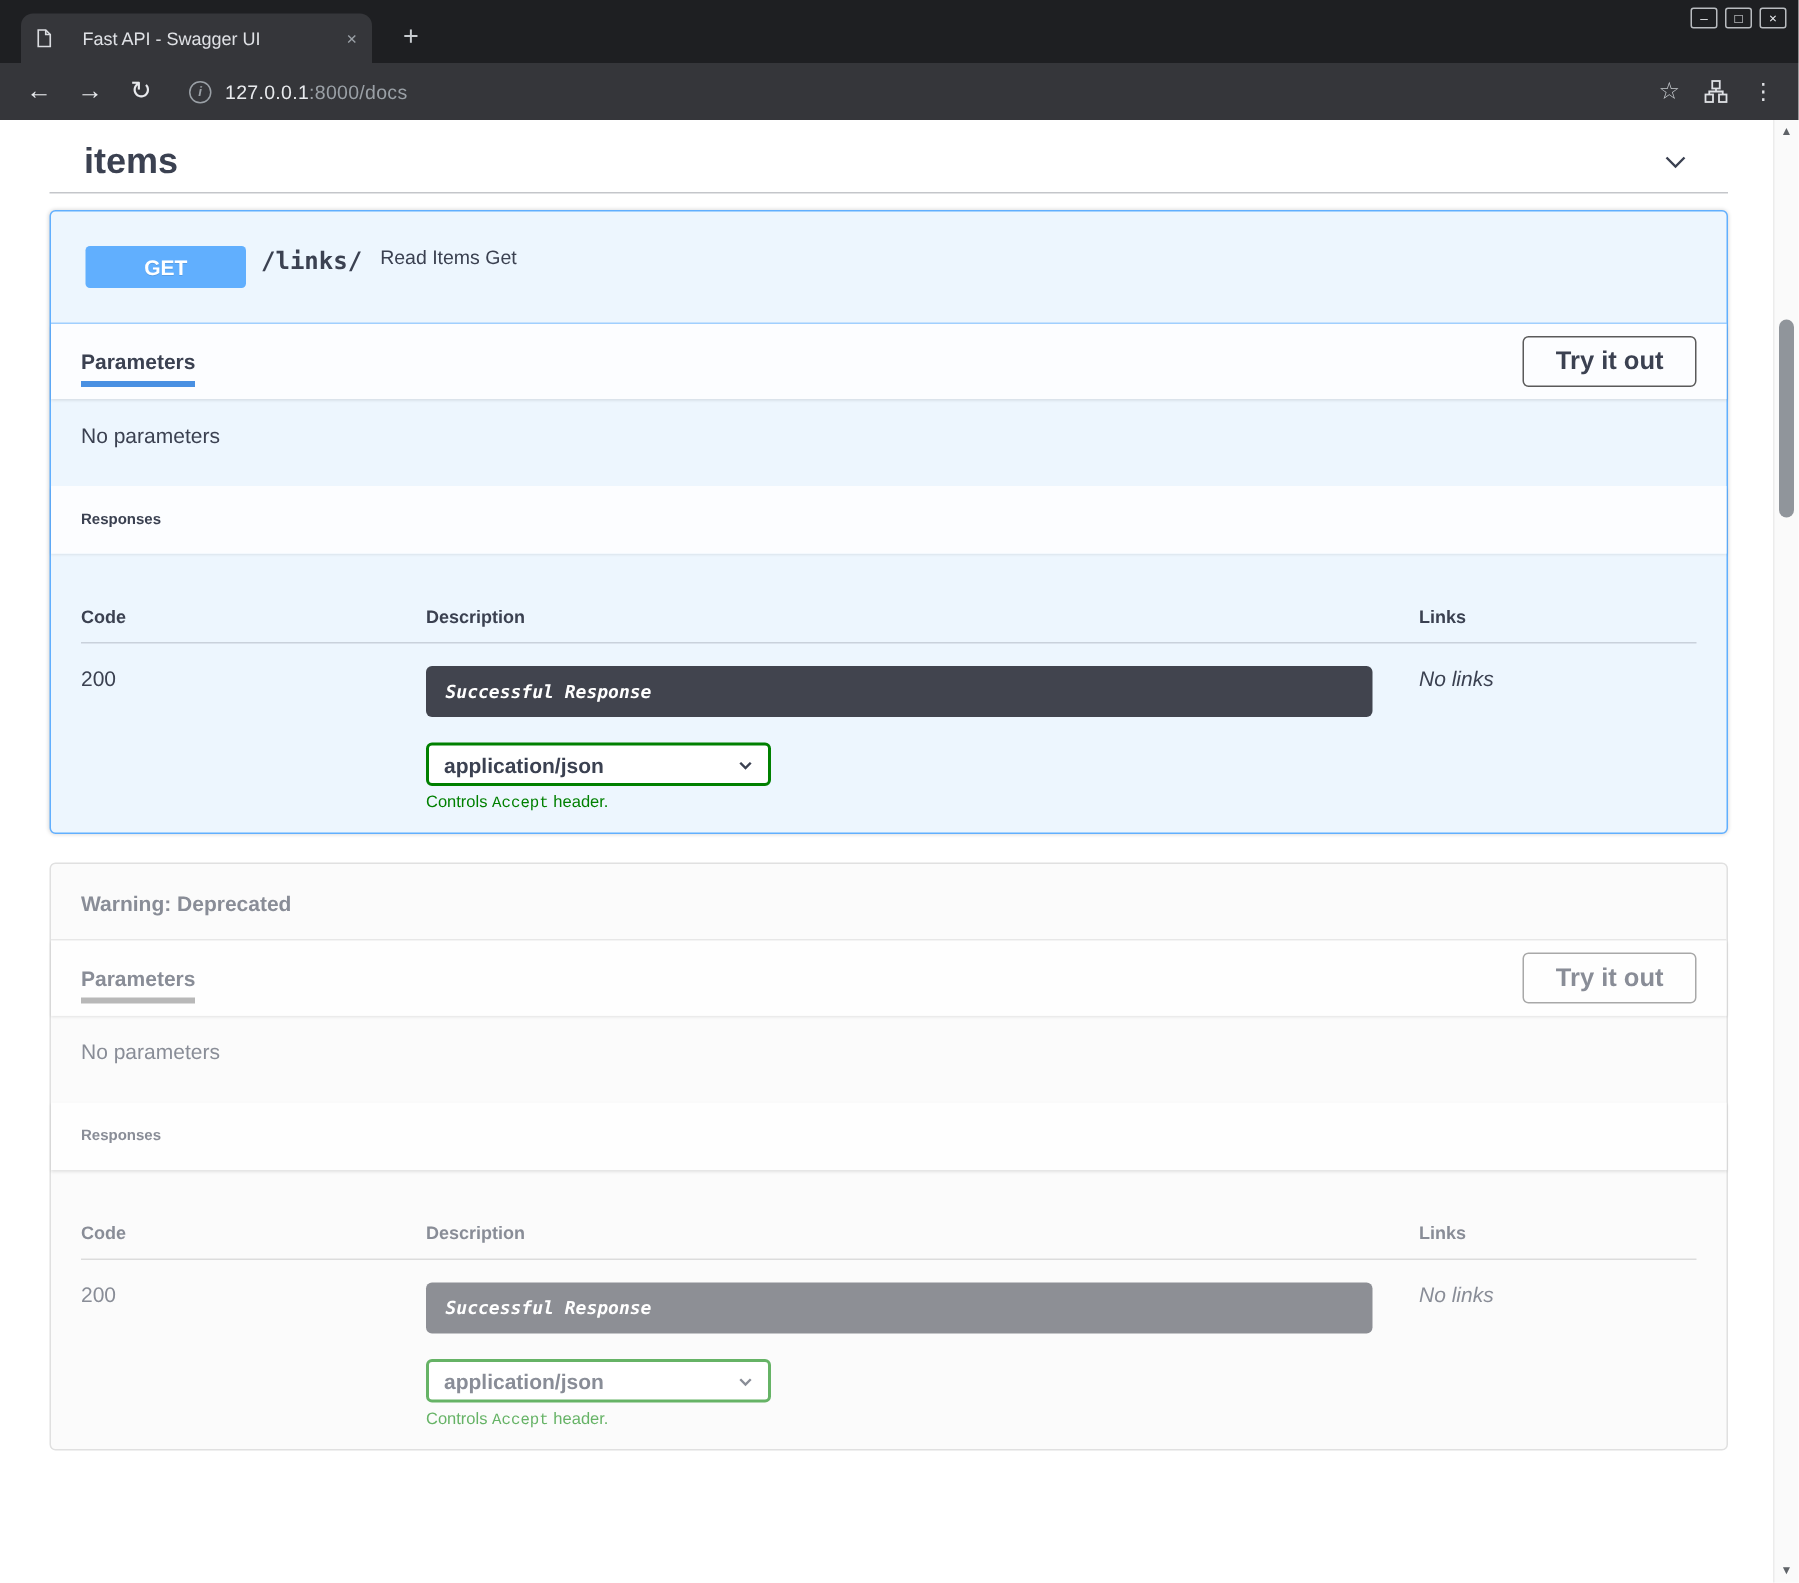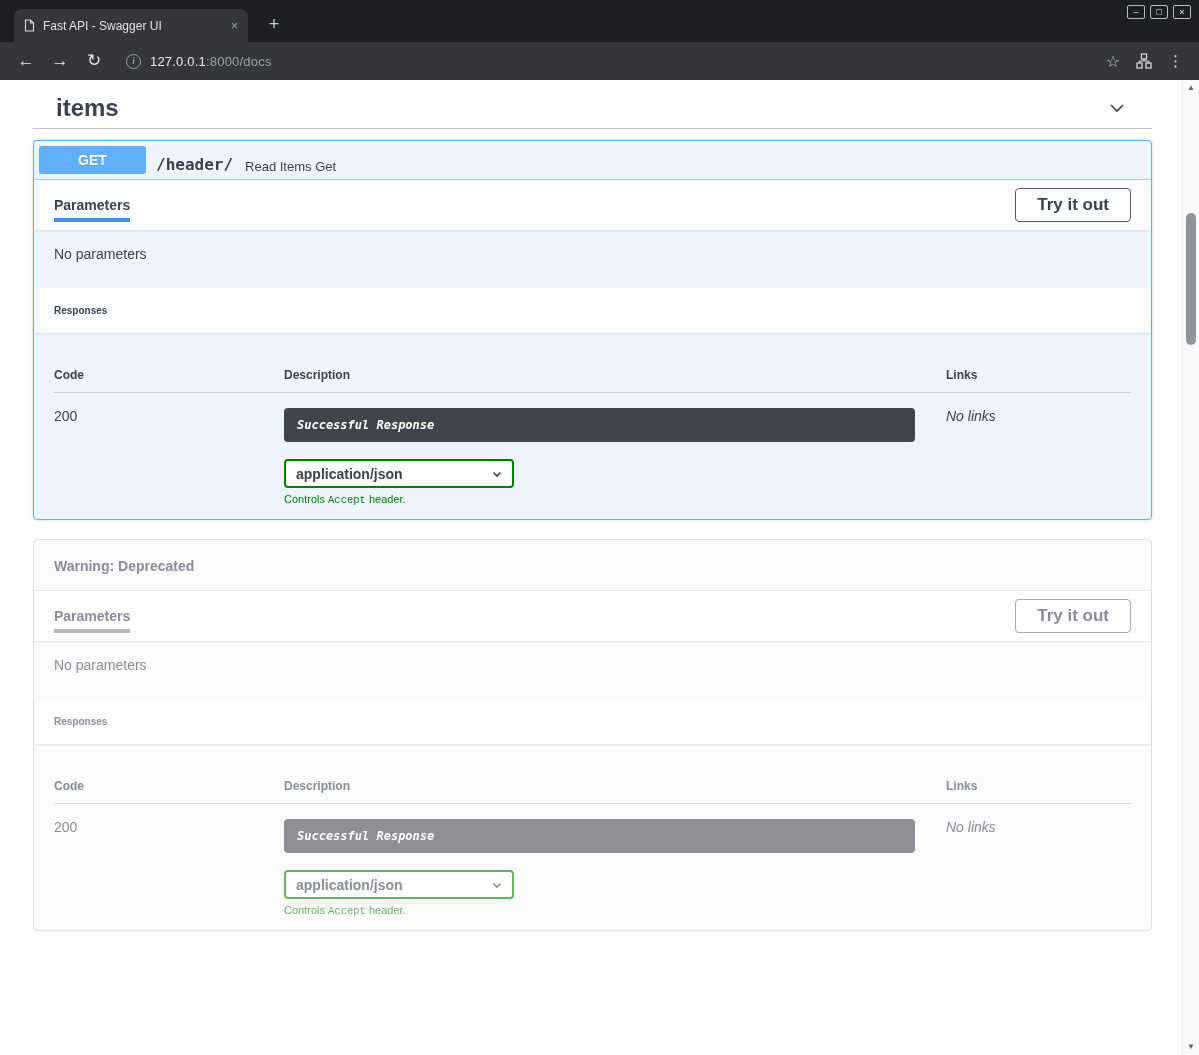--- a/index.html
+++ b/index.html
@@ -8,21 +8,21 @@
     width:1199px;height:1055px;position:relative;overflow:hidden;
     background:#fff;font-family:"Liberation Sans",sans-serif;color:var(--text,#3b4151);
   }
 
   
   .titlebar{position:absolute;top:0;left:0;right:0;height:42px;background:var(--chrome-dark,#1e1f22)}
   .win-controls{position:absolute;top:5px;right:8px;display:flex;gap:5px}
   .win-btn{width:18px;height:14px;border:1px solid #b9bcc0;border-radius:2px;color:#e8eaed;
     font-size:9px;line-height:12px;text-align:center;cursor:pointer}
   .tab{position:absolute;left:14px;bottom:0;width:234px;height:33px;background:var(--chrome-toolbar,#35363a);
-    border-radius:8px 8px 0 0;display:flex;align-items:center;padding:0 10px;gap:8px;cursor:pointer}
+    border-radius:8px 8px 0 0;display:flex;align-items:center;padding:0 10px;gap:20px;cursor:pointer}
   .tab-title{flex:1;font-size:12px;color:#dfe1e5;white-space:nowrap;overflow:hidden}
   .tab-close{color:#9aa0a6;font-size:12px;line-height:12px;cursor:pointer}
   .new-tab{position:absolute;left:262px;bottom:5px;width:24px;height:24px;color:#c8ccd0;
     font-size:18px;line-height:23px;text-align:center;border-radius:50%;cursor:pointer}
 
   .toolbar{position:absolute;top:42px;left:0;right:0;height:38px;background:var(--chrome-toolbar,#35363a);
     display:flex;align-items:center;padding:0 12px;gap:6px}
   .nav-btn{width:28px;height:28px;color:#e8eaed;font-size:17px;line-height:27px;text-align:center;
     border-radius:50%;cursor:pointer;flex:0 0 auto}
   .addr{display:flex;align-items:center;gap:9px;margin-left:12px;flex:1;cursor:text}
@@ -47,21 +47,21 @@
   .page{padding:0 30px 0 33px}
   .tag-header{display:flex;align-items:center;justify-content:space-between;margin-top:8px;
     padding:0 24px 0 8px;height:41px;border-bottom:1px solid rgba(59,65,81,.3);cursor:pointer}
   .tag-header h3{margin:15px;font-size:24px;font-weight:700;color:var(--text,#3b4151)}
   .chev svg{display:block}
 
   .opblock{margin-top:11px;border-radius:4px;border:1px solid var(--get-blue,#61affe);
     background:var(--get-bg,#edf6fe);box-shadow:0 0 3px rgba(0,0,0,.19)}
   .opblock.deprecated{border-color:#e0e0e0;background:#fbfbfb;box-shadow:none}
 
-  .op-summary{display:flex;align-items:flex-end;padding:5px;cursor:pointer}
+  .op-summary{display:flex;align-items:flex-start;padding:23px;cursor:pointer}
   .get .op-summary{border-bottom:1px solid rgba(97,175,254,.55)}
   .method{width:107px;padding:6px 0;border-radius:3px;text-align:center;font-size:14px;font-weight:700;
     color:#fff;background:var(--get-blue,#61affe);text-shadow:0 1px 0 rgba(0,0,0,.1)}
   .deprecated .method{background:#e9e9e9;color:#fdfdfd;text-shadow:none}
   .path{margin-left:10px;font-family:"DejaVu Sans Mono","Liberation Mono",monospace;font-size:16px;
     font-weight:700;color:var(--text,#3b4151)}
   .deprecated .path{color:var(--dep-text,#898d97);text-decoration:line-through}
   .op-desc{margin-left:12px;font-size:13px;color:var(--text,#3b4151)}
   .deprecated .op-desc{color:var(--dep-text,#898d97)}
 
@@ -159,21 +159,21 @@
       <span class="chev">
         <svg width="22" height="22" viewBox="0 0 22 22" fill="none" stroke="#3b4151" stroke-width="1.6">
             <path d="M5 8l6 6 6-6"></path>
           </svg>
       </span>
     </div>
 
     <div class="opblock get">
       <div class="op-summary">
         <span class="method">GET</span>
-        <span class="path">/header/</span>
+        <span class="path">/links/</span>
         <span class="op-desc">Read Items Get</span>
       </div>
       <div class="sec-header">
         <span class="tab-item">Parameters</span>
         <button class="try-btn">Try it out</button>
       </div>
       <div class="params-body">
         <span>No parameters</span>
       </div>
       <div class="sec-header resp-header">

